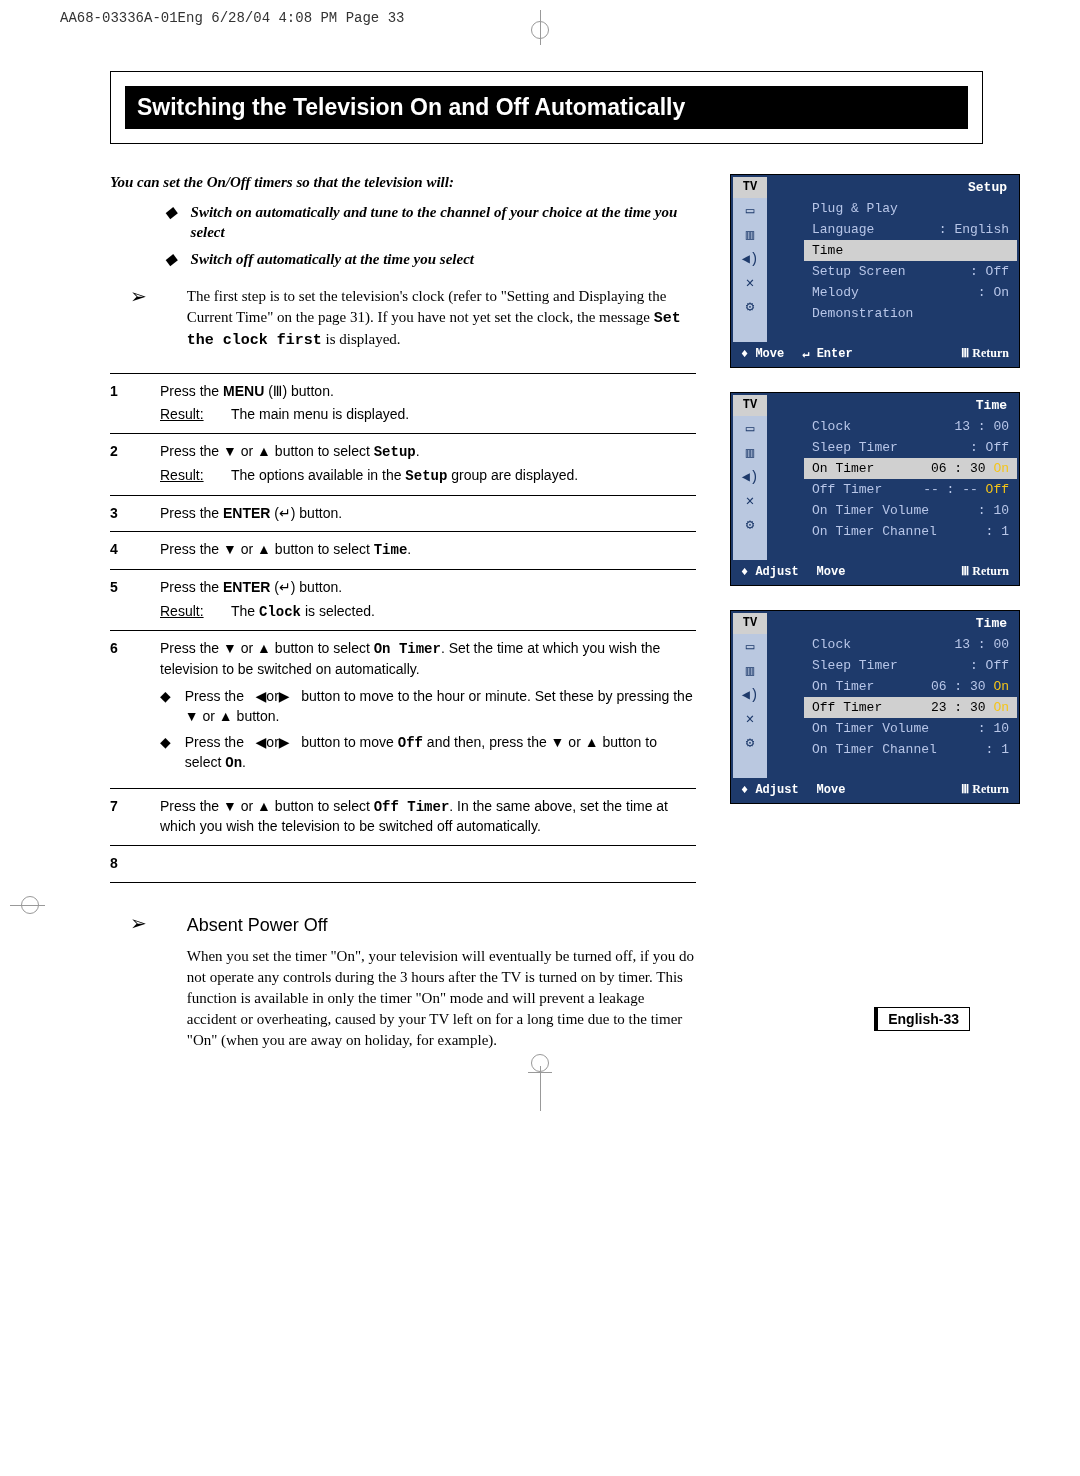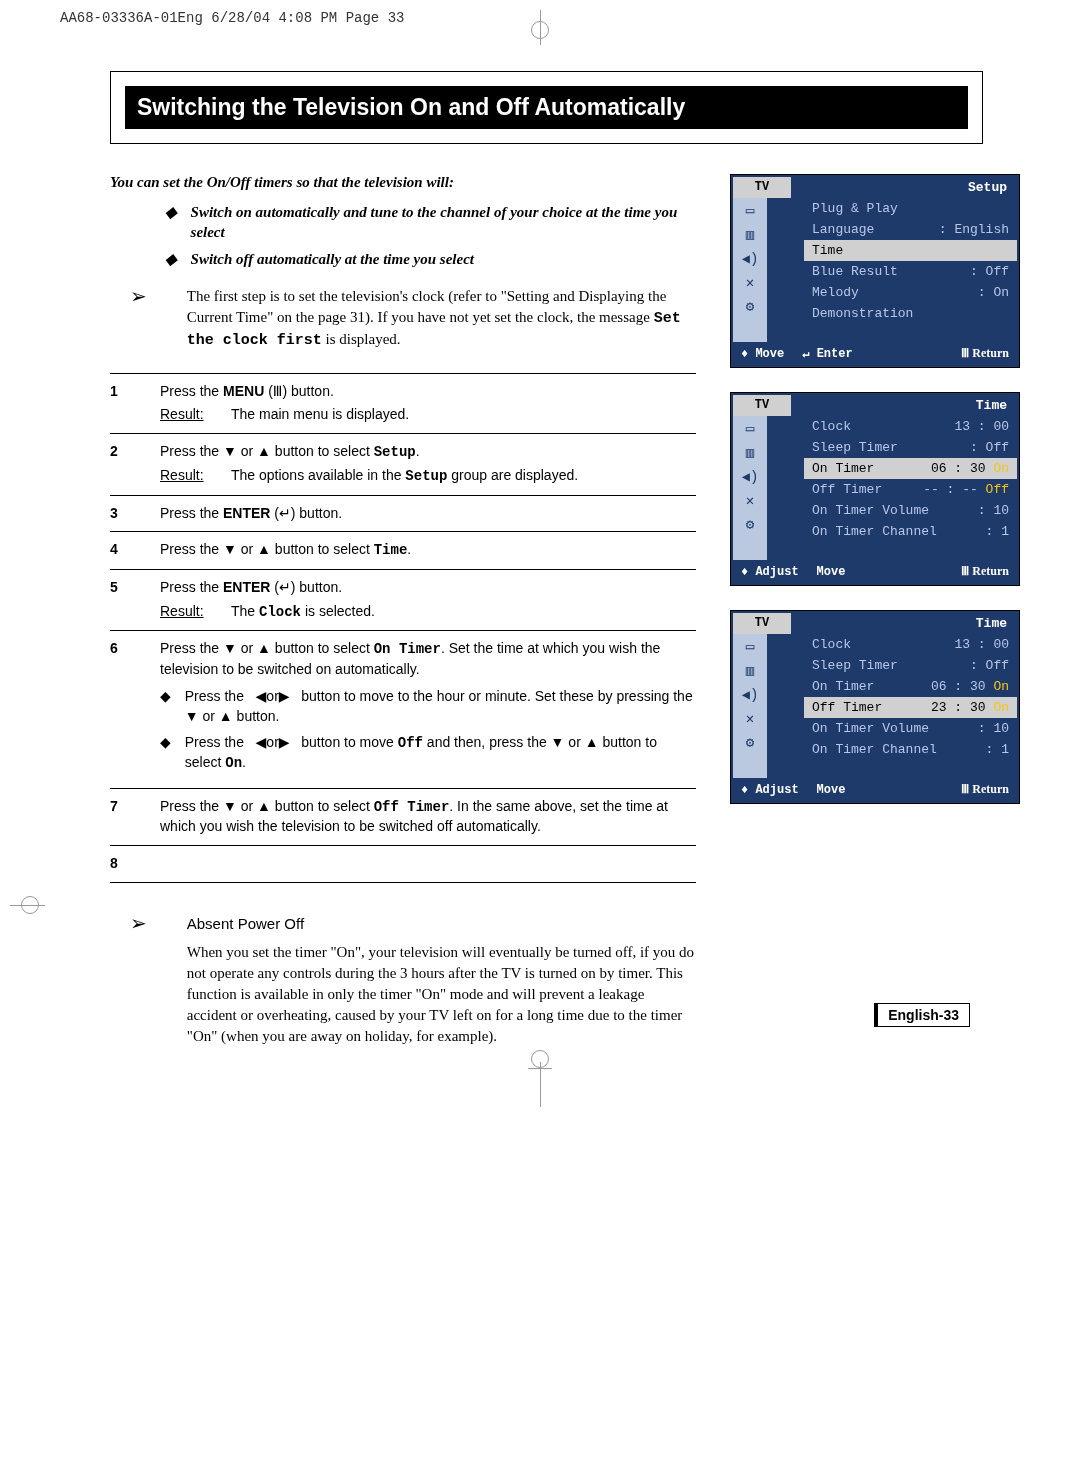--- a/index.html
+++ b/index.html
@@ -206,36 +206,36 @@
   .sub-bullets { margin-top:8px; }
   .sub-bullets .row {
     display:flex; gap:14px; margin-bottom:6px;
   }
   .sub-bullets .row .mark { flex-shrink:0; }
   .footer-note {
     display:flex; gap:40px; margin-left:20px; margin-top:30px;
     font-family: Georgia, "Times New Roman", serif; font-size:15px; line-height:1.4;
   }
   .footer-note .arrow { font-size:20px; line-height:1; flex-shrink:0; }
-  .footer-note .title-text { font-family: Arial, sans-serif; font-size:15px; margin-bottom:8px; }
+  .footer-note .title-text { font-family: Arial, sans-serif; font-size:18px; margin-bottom:8px; }
   
   .osd {
     border: 1px solid #000;
     margin-bottom: 24px;
     font-family: "Courier New", monospace;
     font-size: 13px;
     color: #fff;
   }
   .osd-inner { background: #1e3a6b; padding: 2px; }
   .osd-top {
     display:flex;
   }
   .osd-tv {
     background:#d0d0d0; color:#000; width:34px; text-align:center; font-weight:bold;
-    font-size:12px; padding:3px 12px; flex-shrink:0;
+    font-size:12px; padding:3px 0; flex-shrink:0;
   }
   .osd-title {
     flex:1; text-align:right; padding:3px 10px 3px 0; font-weight:bold; color:#fff;
   }
   .osd-body {
     display:flex;
   }
   .osd-icons {
     width:34px; background:#bac8e0; flex-shrink:0;
     display:flex; flex-direction:column;
@@ -380,21 +380,21 @@
                 </div>
                 <div class="osd-row">
                   <span class="k">Language</span>
                   <span class="v">: English</span>
                 </div>
                 <div class="osd-row hl">
                   <span class="k">Time</span>
                   <span class="v"></span>
                 </div>
                 <div class="osd-row">
-                  <span class="k">Blue Result</span>
+                  <span class="k">Setup Screen</span>
                   <span class="v">: Off</span>
                 </div>
                 <div class="osd-row">
                   <span class="k">Melody</span>
                   <span class="v">: On</span>
                 </div>
                 <div class="osd-row">
                   <span class="k">Demonstration</span>
                   <span class="v"></span>
                 </div>

